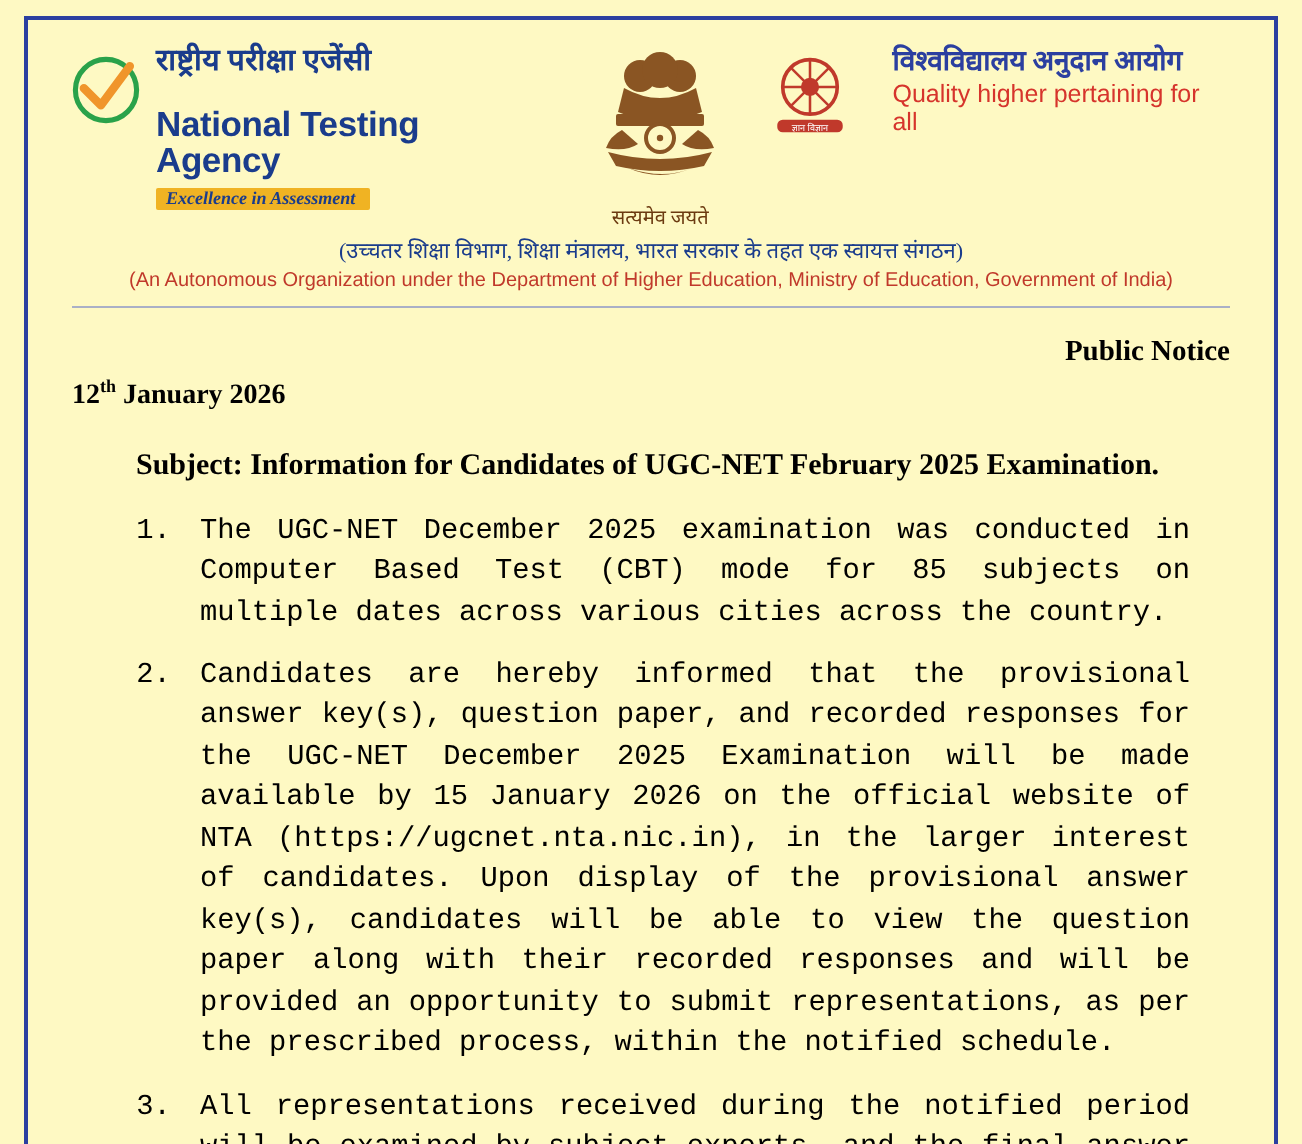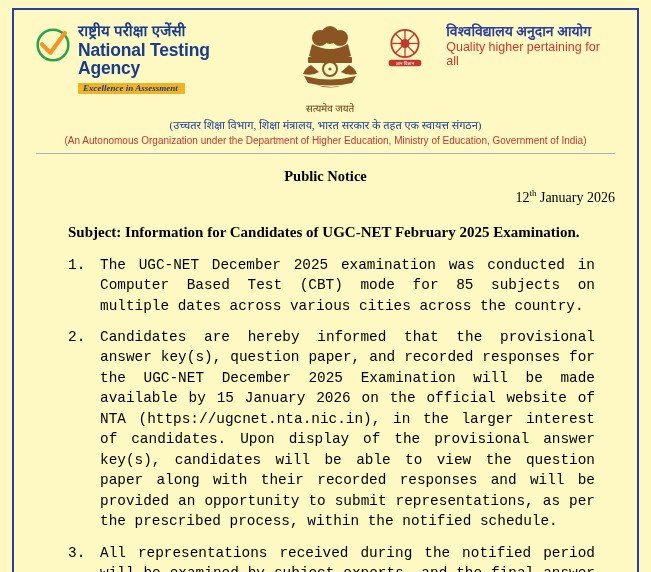--- a/index.html
+++ b/index.html
@@ -64,21 +64,21 @@
     font-size: 15px;
     font-weight: bold;
     color: #1a3c8c;
     letter-spacing: 0.2px;
   }
   .nta-eng {
     font-family: "Liberation Sans", sans-serif;
     font-size: 17.5px;
     font-weight: bold;
     color: #1a3c8c;
-    margin-top: 1px;
+    margin-top: 13px;
     letter-spacing: -0.2px;
   }
   .nta-tag {
     display: inline-block;
     margin-top: 4px;
     background: #f0b323;
     color: #1a3c8c;
     font-family: "Liberation Serif", serif;
     font-style: italic;
     font-size: 9px;
@@ -144,32 +144,32 @@
     margin-top: 3px;
   }
   .rule {
     border: none;
     border-top: 1px solid #aab0c6;
     margin: 7px 0 0 0;
   }
 
   
   .notice-title {
-    text-align: center;
+    text-align: right;
     font-family: "Liberation Serif", serif;
     font-size: 14.5px;
     font-weight: bold;
     color: #000;
     margin-top: 14px;
   }
   .notice-date {
-    text-align: right;
+    text-align: left;
     font-family: "Liberation Serif", serif;
     font-size: 14px;
-    font-weight: normal;
+    font-weight: bold;
     margin-top: 3px;
   }
   .notice-date sup { font-size: 9px; vertical-align: super; }
 
   .subject {
     font-family: "Liberation Serif", serif;
     font-size: 15px;
     font-weight: bold;
     margin-top: 18px;
     padding-left: 32px;

